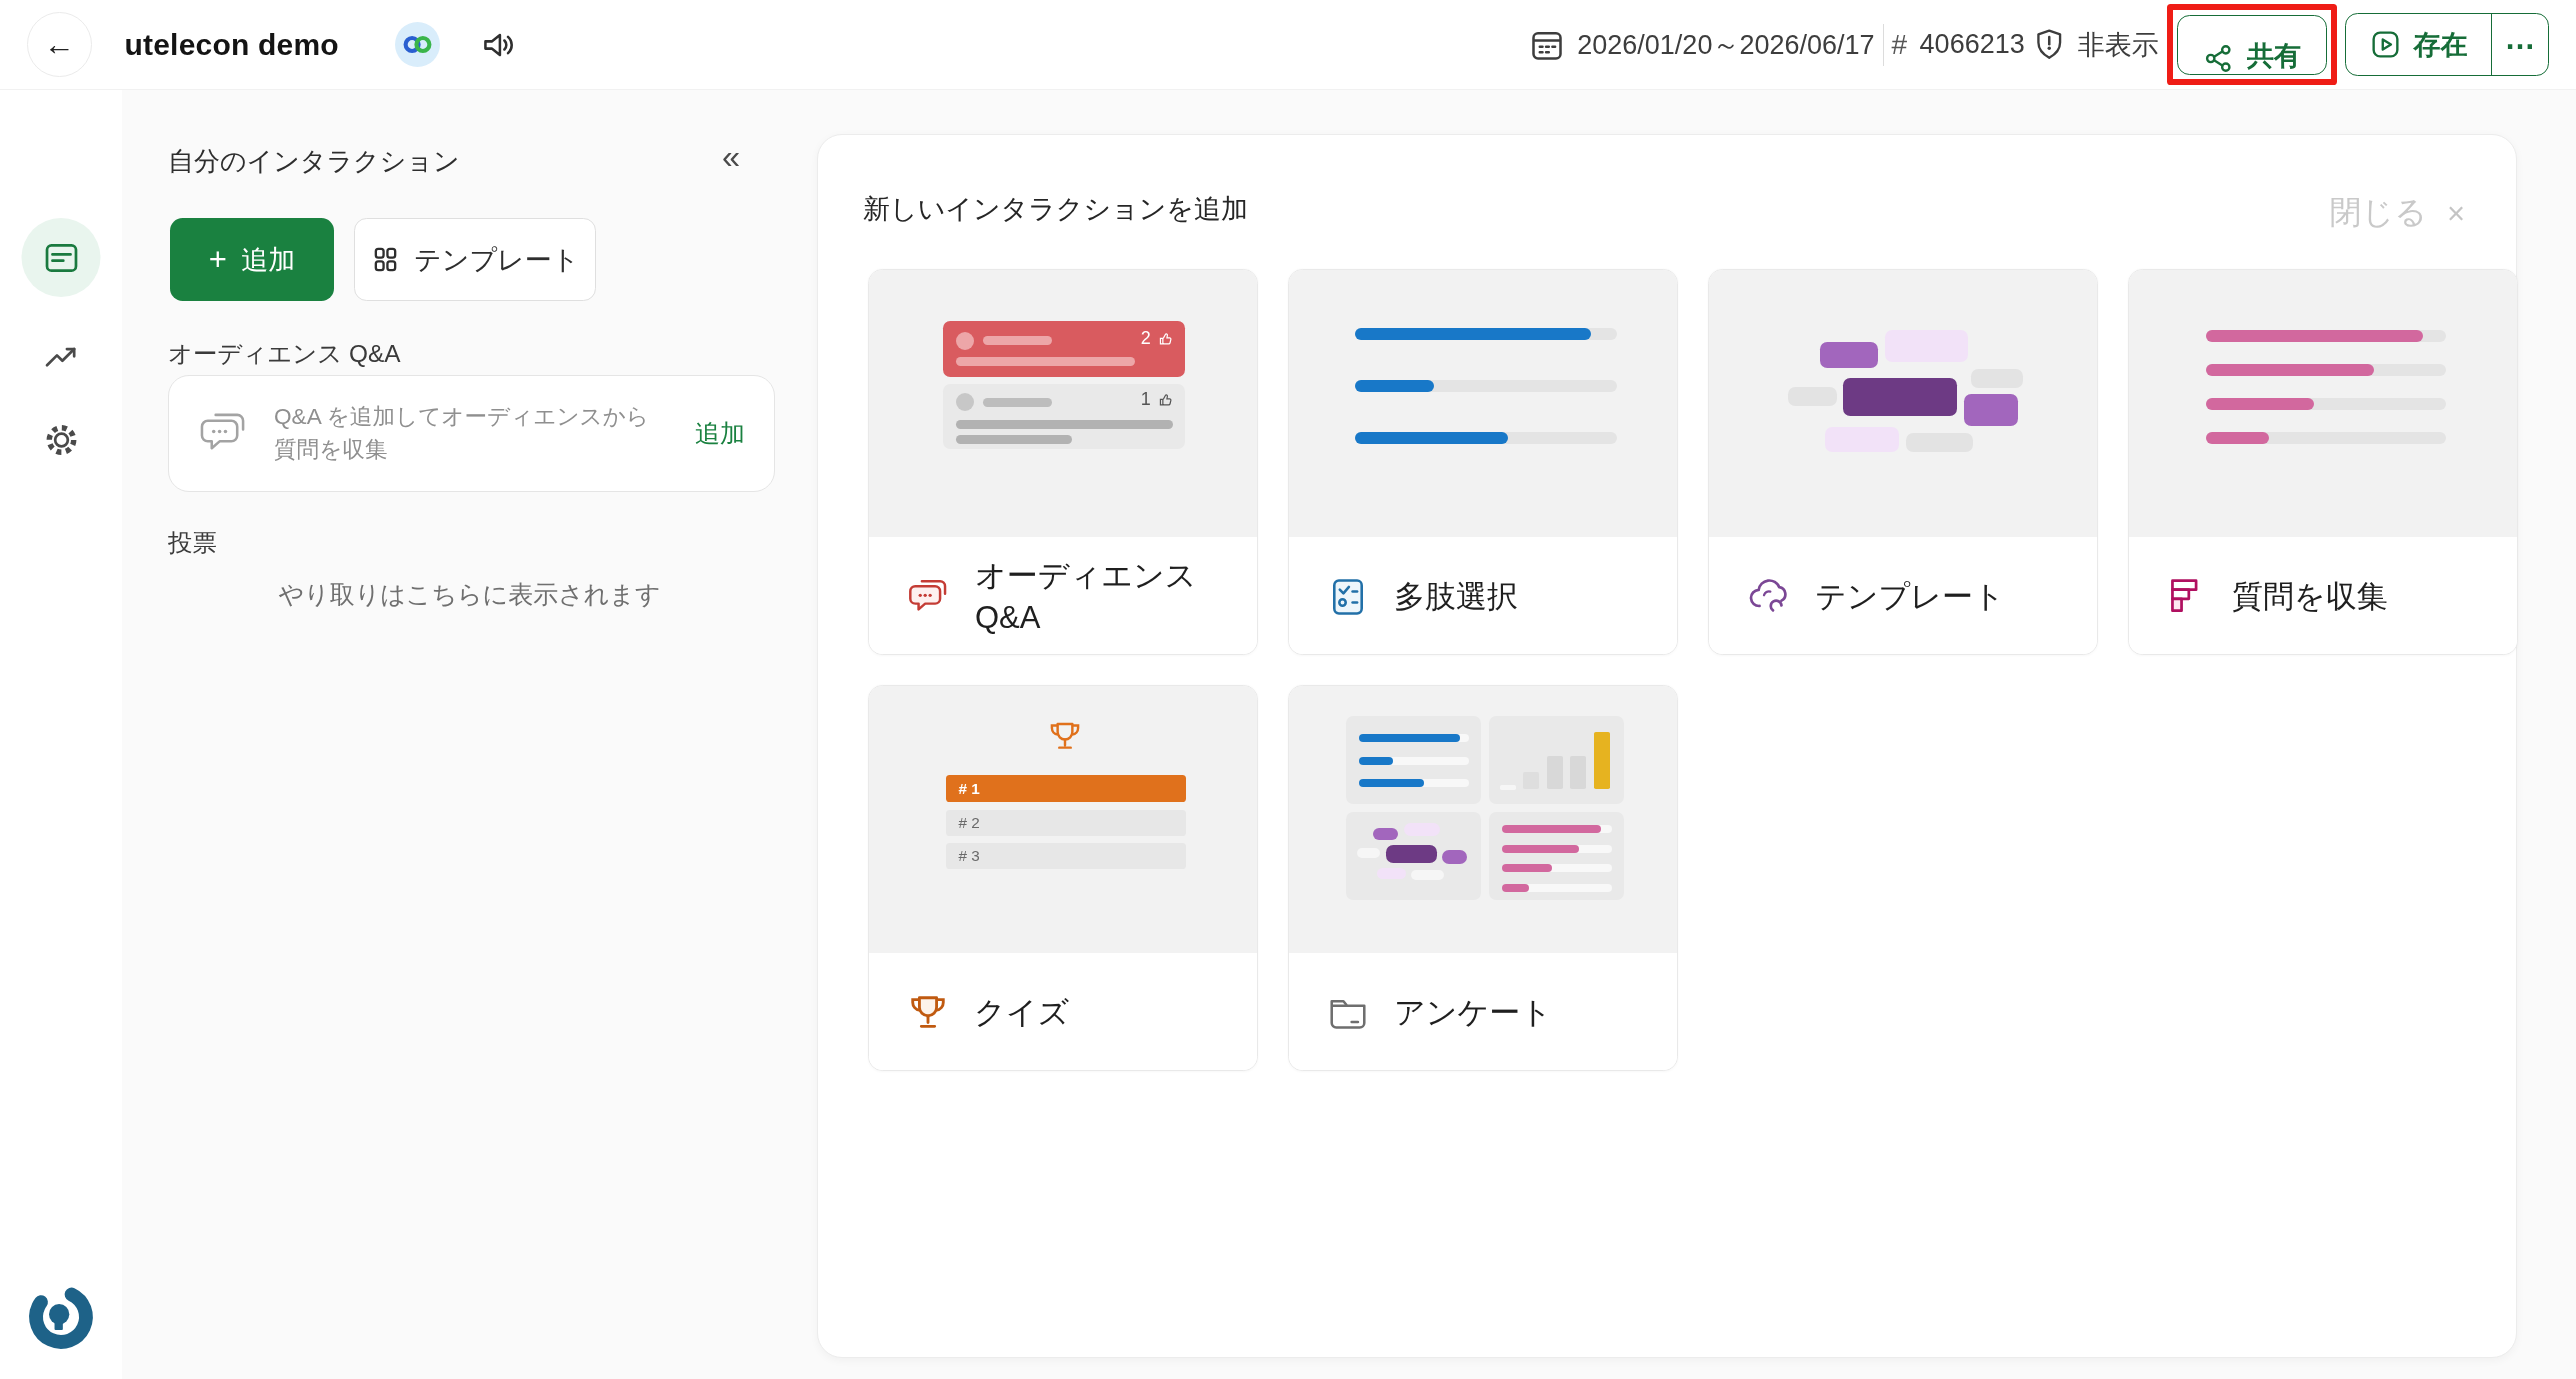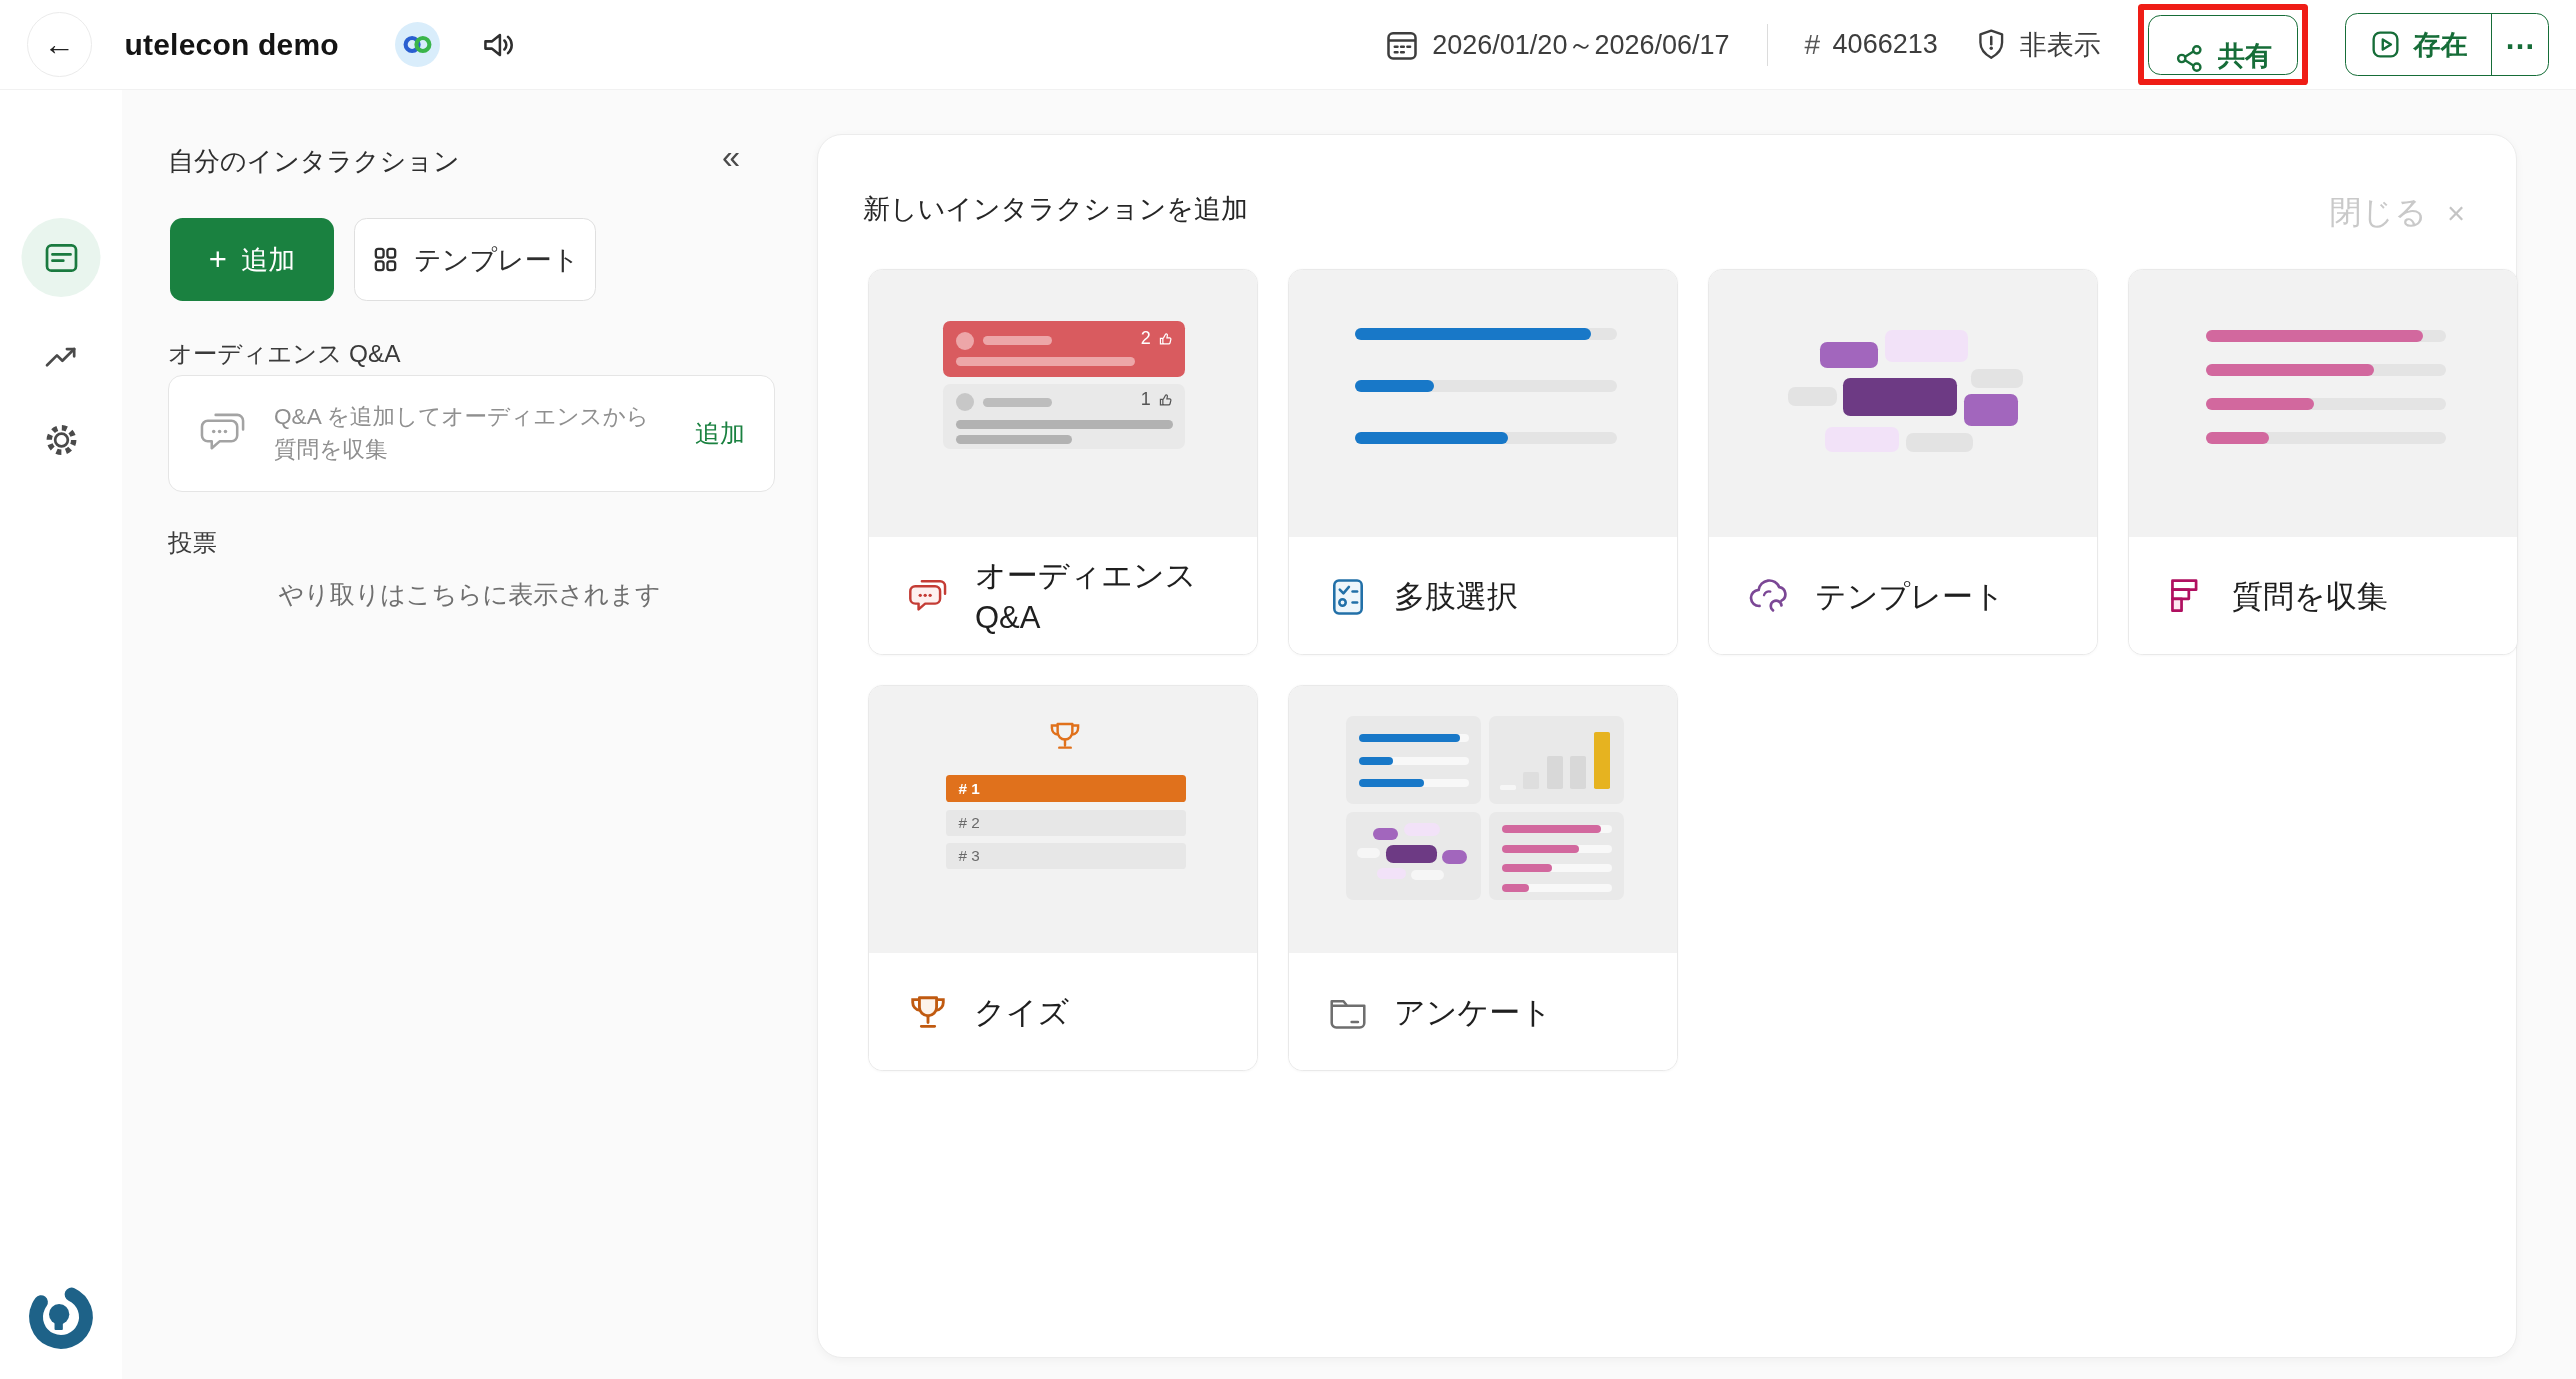--- a/index.html
+++ b/index.html
@@ -6,21 +6,21 @@
   html,body { width:2576px; height:1379px; }
   body { background:#fafafa; font-family:"Liberation Sans", sans-serif; color:#2b2b2b; overflow:hidden; position:relative; }
   svg { display:block; }
 
   
   .topbar { position:absolute; top:0; left:0; width:2576px; height:90px; background:#fff; border-bottom:0.9px solid #f1f1f1; display:flex; align-items:center; padding:0 27px; z-index:5; }
   .back-btn { width:65px; height:65px; border-radius:50%; background:#fff; border:0.9px solid #ebebeb; display:flex; align-items:center; justify-content:center; font-size:31px; color:#222; }
   .doc-title { margin-left:32.5px; font-size:30px; font-weight:bold; color:#141414; letter-spacing:0.2px; }
   .webex-badge { margin-left:56px; }
   .speaker { margin-left:40px; }
-  .tb-right { margin-left:auto; display:flex; align-items:center; gap:37px; }
+  .tb-right { margin-left:auto; display:flex; align-items:center; gap:8px; }
   .tb-item { display:flex; align-items:center; gap:12.6px; font-size:27px; color:#3d3d3d; }
   .tb-sep { width:0.9px; height:42px; background:#dcdcdc; }
   .hash-glyph { font-size:28px; color:#555; }
   .share-wrap { border:6.3px solid #ef1d16; padding:4.5px; border-radius:3.6px; }
   .btn-outline { display:flex; align-items:flex-end; gap:12.6px; background:#fff; border:1.8px solid #166d38; color:#166d38; border-radius:12.6px; height:60px; padding:0 25px; font-size:27px; font-weight:bold; }
   .split-btn { display:flex; align-items:stretch; border:1.8px solid #166d38; border-radius:12.6px; overflow:hidden; background:#fff; height:63px; }
   .split-main { display:flex; align-items:center; gap:12.6px; padding:0 23.5px; color:#166d38; font-size:27px; font-weight:bold; border-right:1.8px solid #166d38; }
   .split-more { display:flex; align-items:center; justify-content:center; width:56px; color:#166d38; font-size:31px; font-weight:bold; padding-bottom:10.8px; }
 
   
@@ -31,21 +31,21 @@
   .rail-gear { top:321px; width:79px; height:58px; }
   .rail-logo { top:1191px; width:72px; height:72px; }
 
   
   .panel-title { position:absolute; left:168px; top:144px; font-size:26px; color:#2e2e2e; }
   .collapse { position:absolute; left:722px; top:139px; font-size:32.5px; color:#4a4a4a; }
   .btn-add { position:absolute; left:170px; top:218px; width:164px; height:83px; background:#1a8140; color:#fff; border-radius:12.6px; display:flex; align-items:center; justify-content:center; gap:14.4px; font-size:27px; }
   .btn-add .plus { font-size:31px; font-weight:normal; }
   .btn-template { position:absolute; left:354px; top:218px; width:242px; height:83px; background:#fff; border:0.9px solid #dfdfdf; border-radius:12.6px; display:flex; align-items:center; justify-content:center; gap:14.4px; font-size:27px; color:#2e2e2e; }
   .qa-heading { position:absolute; left:168px; top:338px; font-size:24.4px; color:#3a3a3a; }
-  .qa-card { position:absolute; left:168px; top:375px; width:607px; height:117px; background:#fff; border:0.9px solid #e5e5e5; border-radius:14px; display:flex; align-items:center; padding:0 29px; gap:25px; }
+  .qa-card { position:absolute; left:168px; top:375px; width:607px; height:117px; background:#fff; border:0.9px solid #e5e5e5; border-radius:21px; display:flex; align-items:center; padding:0 29px; gap:25px; }
   .qa-hint { font-size:22.6px; color:#8f8f8f; line-height:32.5px; flex:1; }
   .qa-add-link { font-size:25px; color:#1a8140; }
   .polls-heading { position:absolute; left:168px; top:527px; font-size:24.4px; color:#3a3a3a; }
   .polls-empty { position:absolute; left:122px; top:578px; width:695px; text-align:center; font-size:25px; color:#6f6f6f; }
 
   
   .main-card { position:absolute; left:817px; top:134px; width:1700px; height:1224px; background:#fff; border:0.9px solid #ececec; border-radius:25px; box-shadow:0 2.7px 9px rgba(0,0,0,.04); }
   .picker-title { position:absolute; left:45px; top:56px; font-size:27px; color:#262626; }
   .picker-close { position:absolute; right:51px; top:56px; display:flex; align-items:center; gap:20px; }
   .picker-close .lbl { font-size:32px; color:#c9c9c9; }

